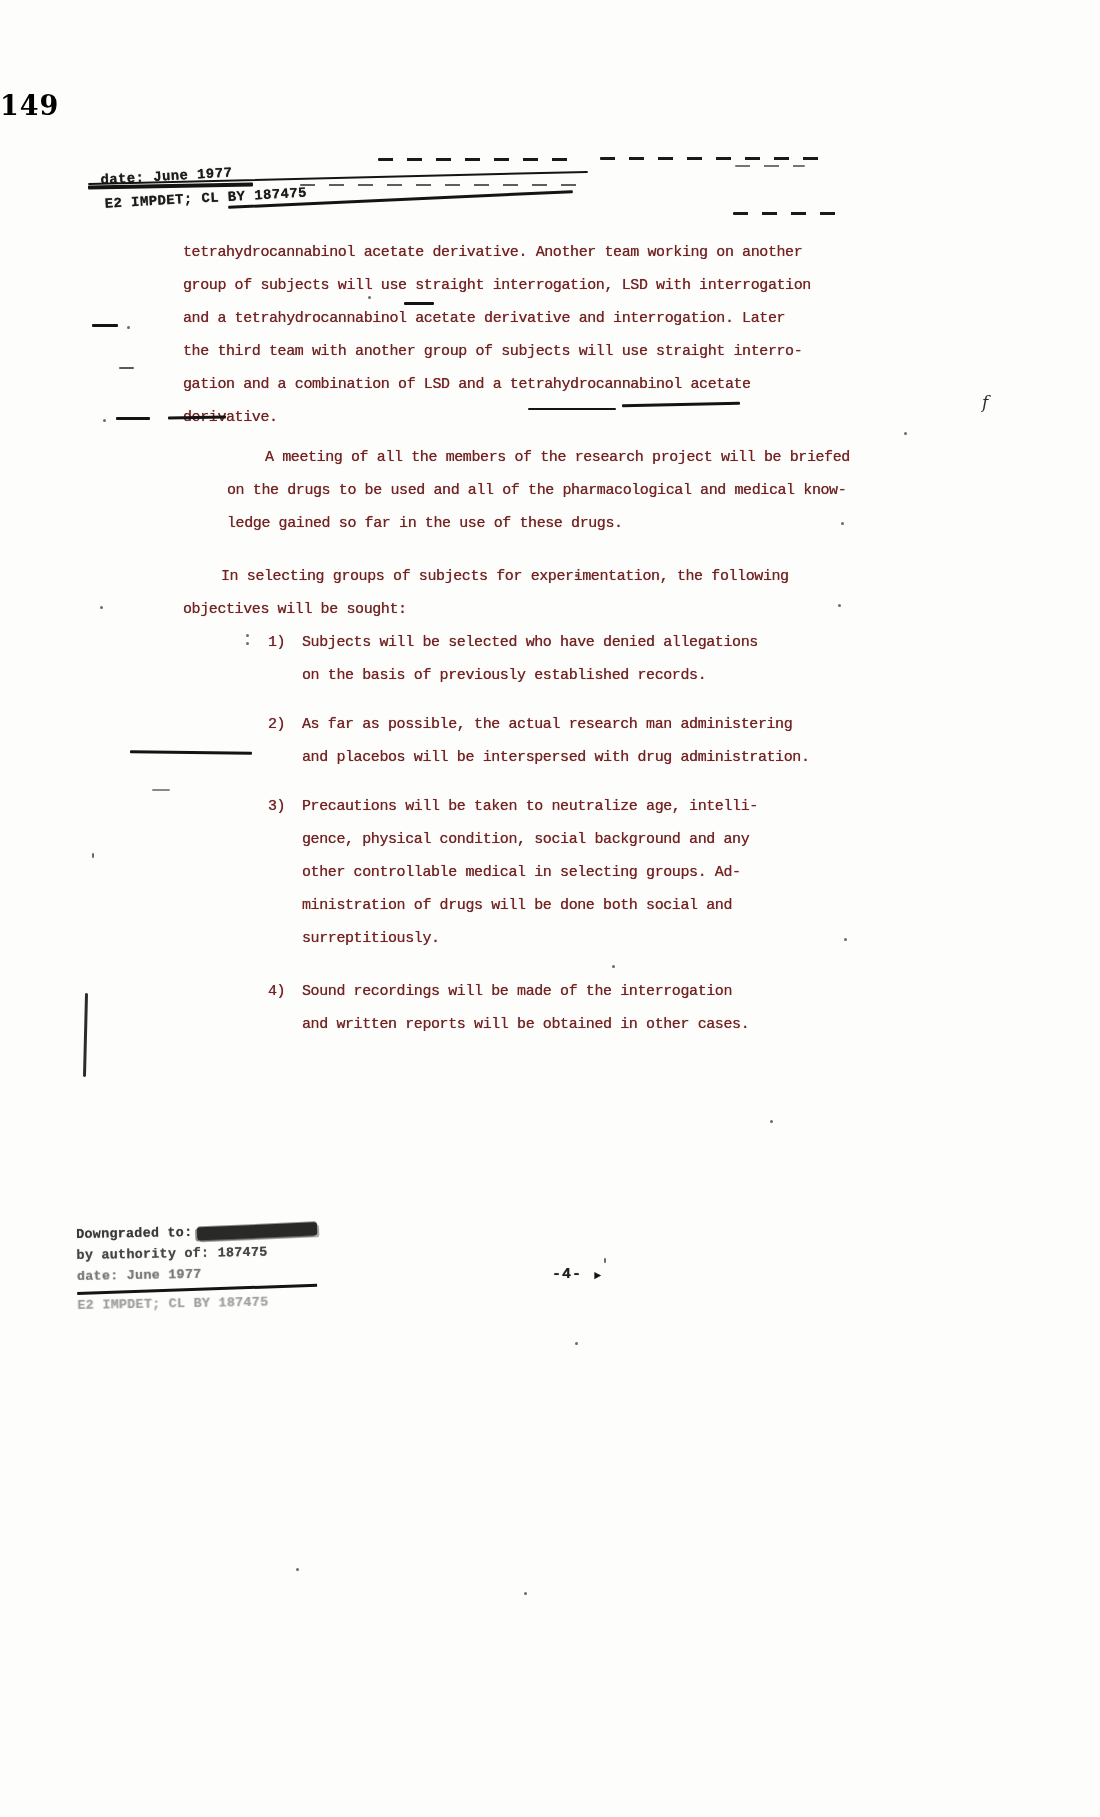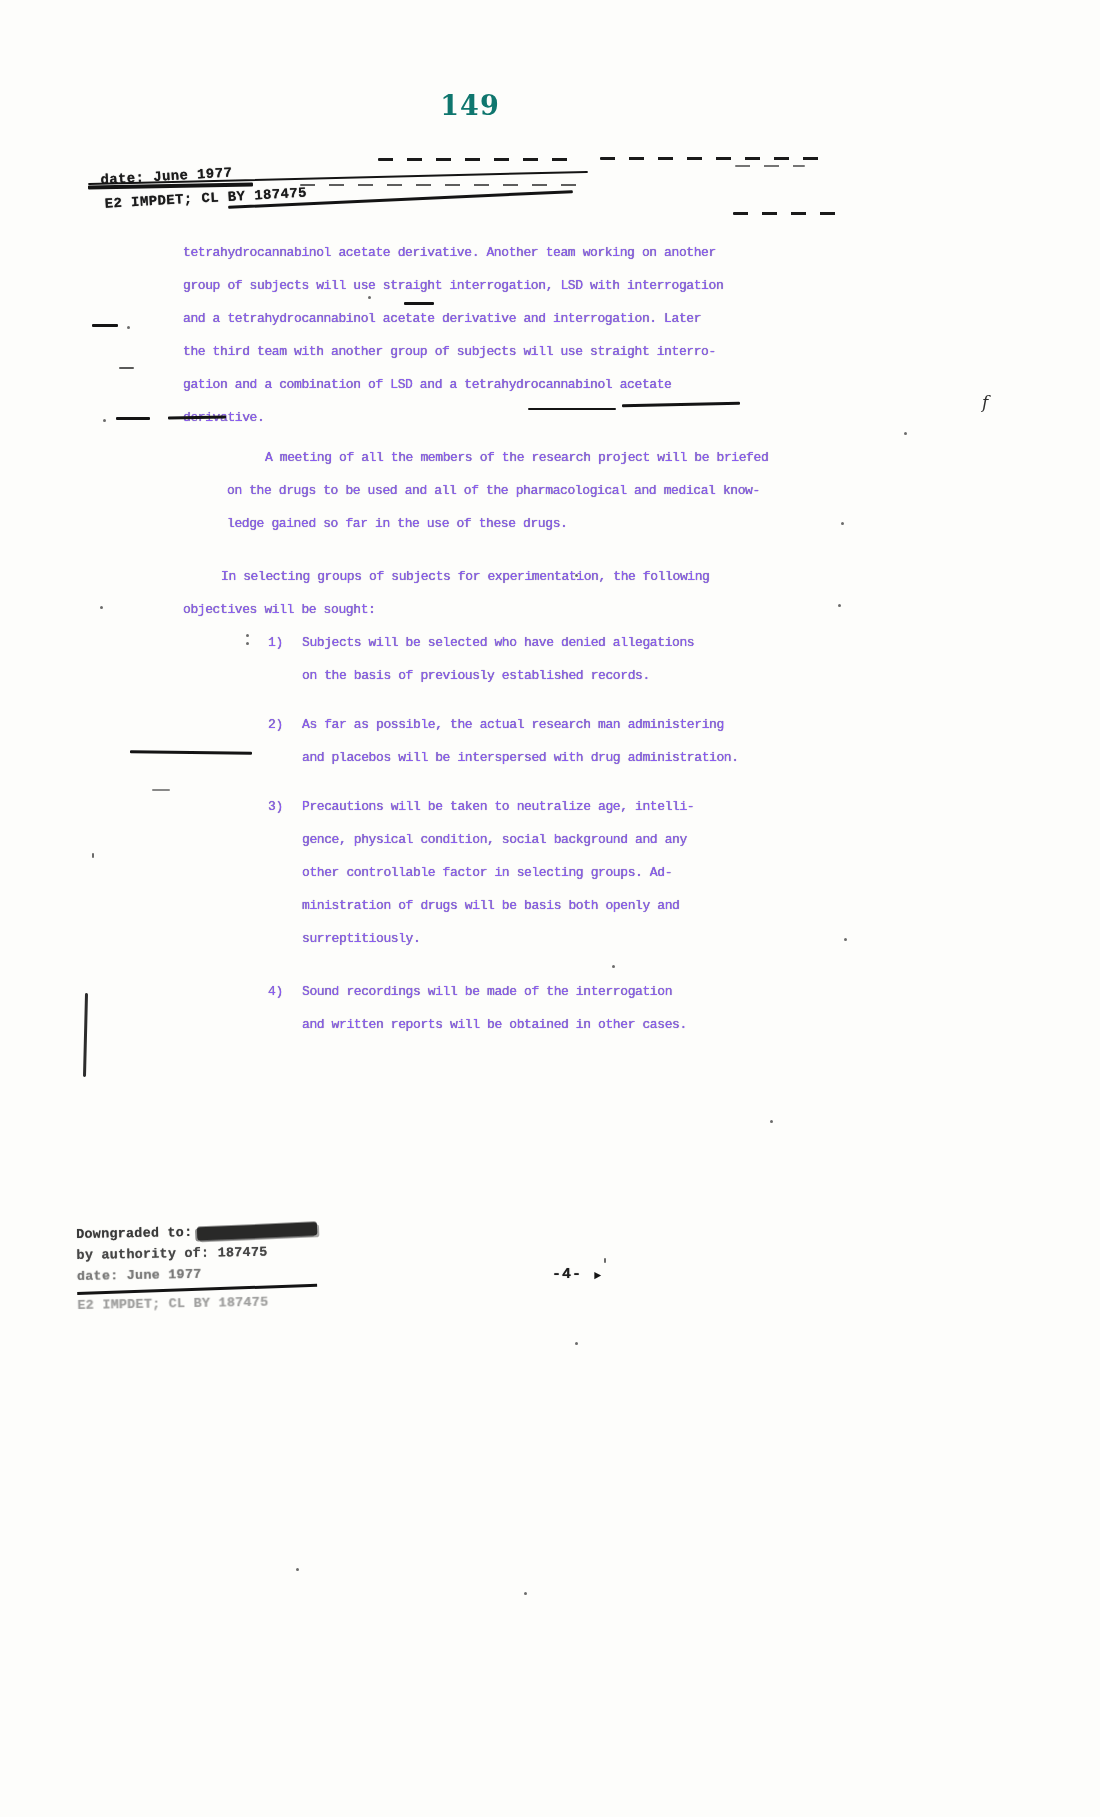--- a/index.html
+++ b/index.html
@@ -4,30 +4,30 @@
 <style>
   html,body{margin:0;padding:0;background:#e8e8e8;}
   .page{
     position:relative;width:1100px;height:1817px;margin:0 auto;
     background:#fdfdfb;overflow:hidden;
     font-family:"Liberation Mono","DejaVu Sans Mono",monospace;
     color:#262626;
   }
   
   .pagenum{
-    position:absolute;left:0;top:90px;width:940px;text-align:center;
+    position:absolute;left:0;top:90px;width:940px;
     font-family:"DejaVu Serif","Liberation Serif",serif;
-    font-weight:bold;font-size:27px;letter-spacing:1px;color:#0f766e;
+    font-weight:bold;font-size:27px;letter-spacing:1px;color:#000000;
   }
   
   .body-text{
     position:absolute;left:183px;top:236px;width:680px;
-    font-size:13px;line-height:33px;letter-spacing:-0.4px;
+    font-size:15px;line-height:33px;letter-spacing:-0.4px;
     text-shadow:0 0 0.7px rgba(25,25,25,0.75);
-    color:#8b5cf6;
+    color:#7f1d1d;
   }
   .line{white-space:nowrap;}
   .ind{text-indent:38px;}
   .para2{margin-top:7px;margin-left:44px;}
   .para3{margin-top:20px;}
   .list-item{position:relative;padding-left:119px;}
   .list-num{position:absolute;left:85px;top:0;}
   .li2{margin-top:16px;}
   .li3{margin-top:16px;}
   .li4{margin-top:20px;}
@@ -113,22 +113,22 @@
     </div>
     <div class="list-item li2">
       <span class="list-num">2)</span>
       <div class="line">As far as possible, the actual research man administering</div>
       <div class="line">and placebos will be interspersed with drug administration.</div>
     </div>
     <div class="list-item li3">
       <span class="list-num">3)</span>
       <div class="line">Precautions will be taken to neutralize age, intelli-</div>
       <div class="line">gence, physical condition, social background and any</div>
-      <div class="line">other controllable factor in selecting groups.  Ad-</div>
-      <div class="line">ministration of drugs will be basis both openly and</div>
+      <div class="line">other controllable medical in selecting groups.  Ad-</div>
+      <div class="line">ministration of drugs will be done both social and</div>
       <div class="line">surreptitiously.</div>
     </div>
     <div class="list-item li4">
       <span class="list-num">4)</span>
       <div class="line">Sound recordings will be made of the interrogation</div>
       <div class="line">and written reports will be obtained in other cases.</div>
     </div>
   </div>
 
   <div class="mark" style="left:92px;top:324px;width:26px;height:3px;"></div>

